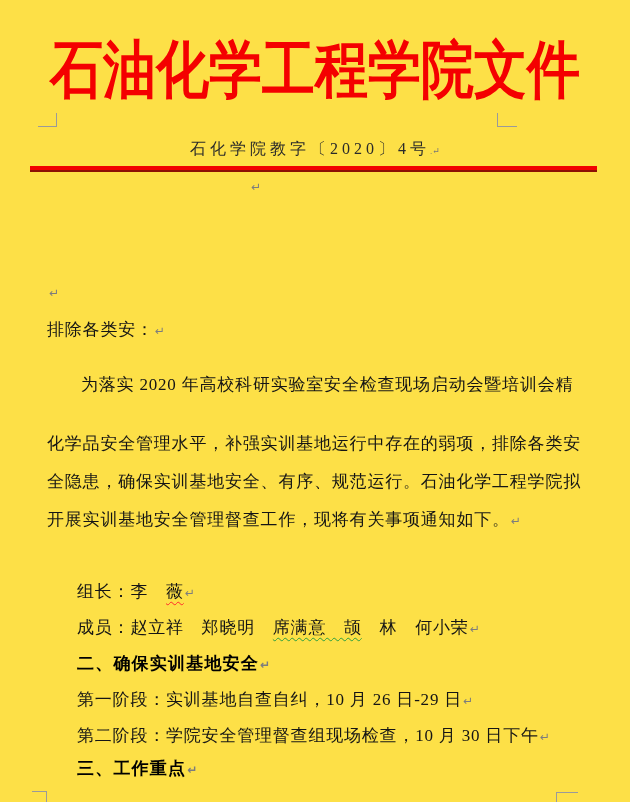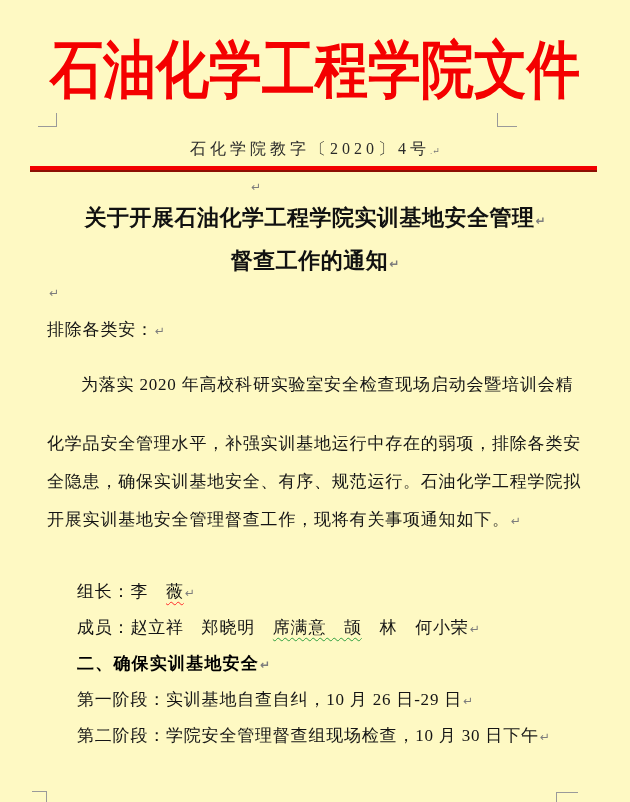--- a/index.html
+++ b/index.html
@@ -1,18 +1,18 @@
 <!DOCTYPE html>
 <html><head>
 <meta charset="utf-8">
 <style>
   * { margin:0; padding:0; box-sizing:border-box; }
   html,body { background:#ffffff; }
   .page {
-    position:relative; width:630px; height:802px; background:#fef9c3;
+    position:relative; width:630px; height:802px; background:#fde047;
     overflow:hidden; font-family:"Liberation Serif","DejaVu Serif",serif;
     color:#1c1c1c;
   }
   
   .corner { position:absolute; }
   .corner.tl { left:38px; top:113px; width:19px; height:14px;
     border-right:1px solid #9a9a9a; border-bottom:1px solid #9a9a9a; }
   .corner.tr { left:497px; top:113px; width:20px; height:14px;
     border-left:1px solid #9a9a9a; border-bottom:1px solid #9a9a9a; }
   .corner.bl { left:32px; top:791px; width:15px; height:11px;
@@ -69,24 +69,20 @@
   <div class="corner br"></div>
 
   <div class="org-title">石油化学工程学院文件</div>
 
   <div class="doc-number"><span>石化学院教字〔2020〕4号</span><span class="suffix"><span>.</span><span>↵</span></span></div>
 
   <div class="red-rule"></div>
 
   <span class="ret lone" style="left:250px; top:180px;">↵</span>
 
-  <div class="notice-title">
-    <div><span>关于开展石油化学工程学院实训基地安全管理</span><span class="ret">↵</span></div>
-    <div><span>督查工作的通知</span><span class="ret">↵</span></div>
-  </div>
 
   <span class="ret lone" style="left:48px; top:286px;">↵</span>
 
   <div class="line" style="top:318px;"><span>排除各类安：</span><span class="ret">↵</span></div>
 
   <div class="line text-indent" style="top:356px;margin-top:17px;">为落实 2020 年高校科研实验室安全检查现场启动会暨培训会精</div>
   <div class="line" style="top:432px;">化学品安全管理水平，补强实训基地运行中存在的弱项，排除各类安</div>
   <div class="line" style="top:470px;">全隐患，确保实训基地安全、有序、规范运行。石油化学工程学院拟</div>
   <div class="line" style="top:508px;"><span>开展实训基地安全管理督查工作，现将有关事项通知如下。</span><span class="ret">↵</span></div>
 
@@ -94,14 +90,15 @@
   <div class="line indent" style="top:580px;"><span>组长：</span><span>李</span><span>　</span><span class="wavy-red">薇</span><span class="ret">↵</span></div>
 
   <div class="line indent" style="top:616px;"><span>成员：</span><span>赵立祥　郑晓明　</span><span class="wavy-green">席满意　颉</span><span>　林　何小荣</span><span class="ret">↵</span></div>
 
   <div class="line heading indent" style="top:652px;"><span>二、确保实训基地安全</span><span class="ret">↵</span></div>
 
   <div class="line indent" style="top:688px;"><span>第一阶段：实训基地自查自纠，10 月 26 日-29 日</span><span class="ret">↵</span></div>
 
   <div class="line indent" style="top:724px;"><span>第二阶段：学院安全管理督查组现场检查，10 月 30 日下午</span><span class="ret">↵</span></div>
 
+  <div class="line heading indent" style="top:757px;"><span>三、工作重点</span><span class="ret">↵</span></div>
 
 </div>
 
 </body></html>

